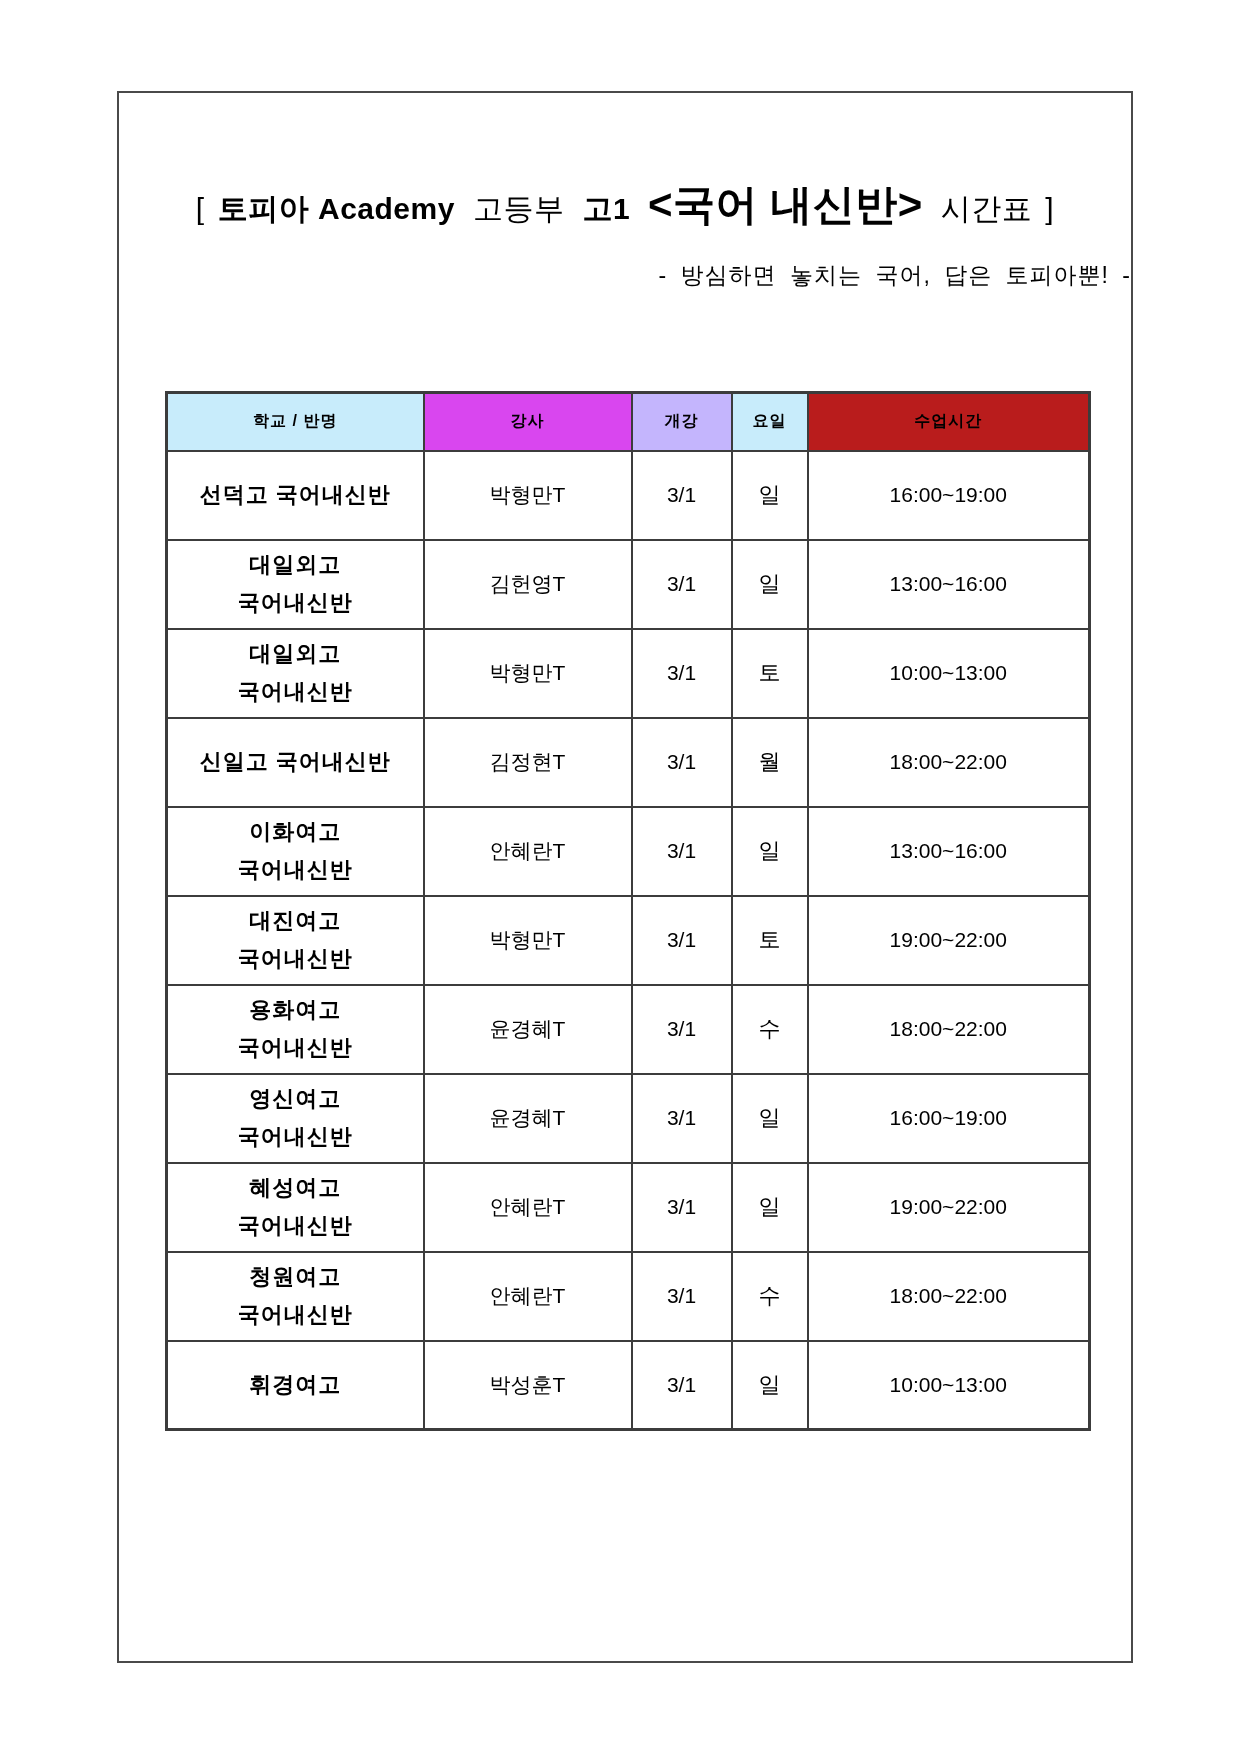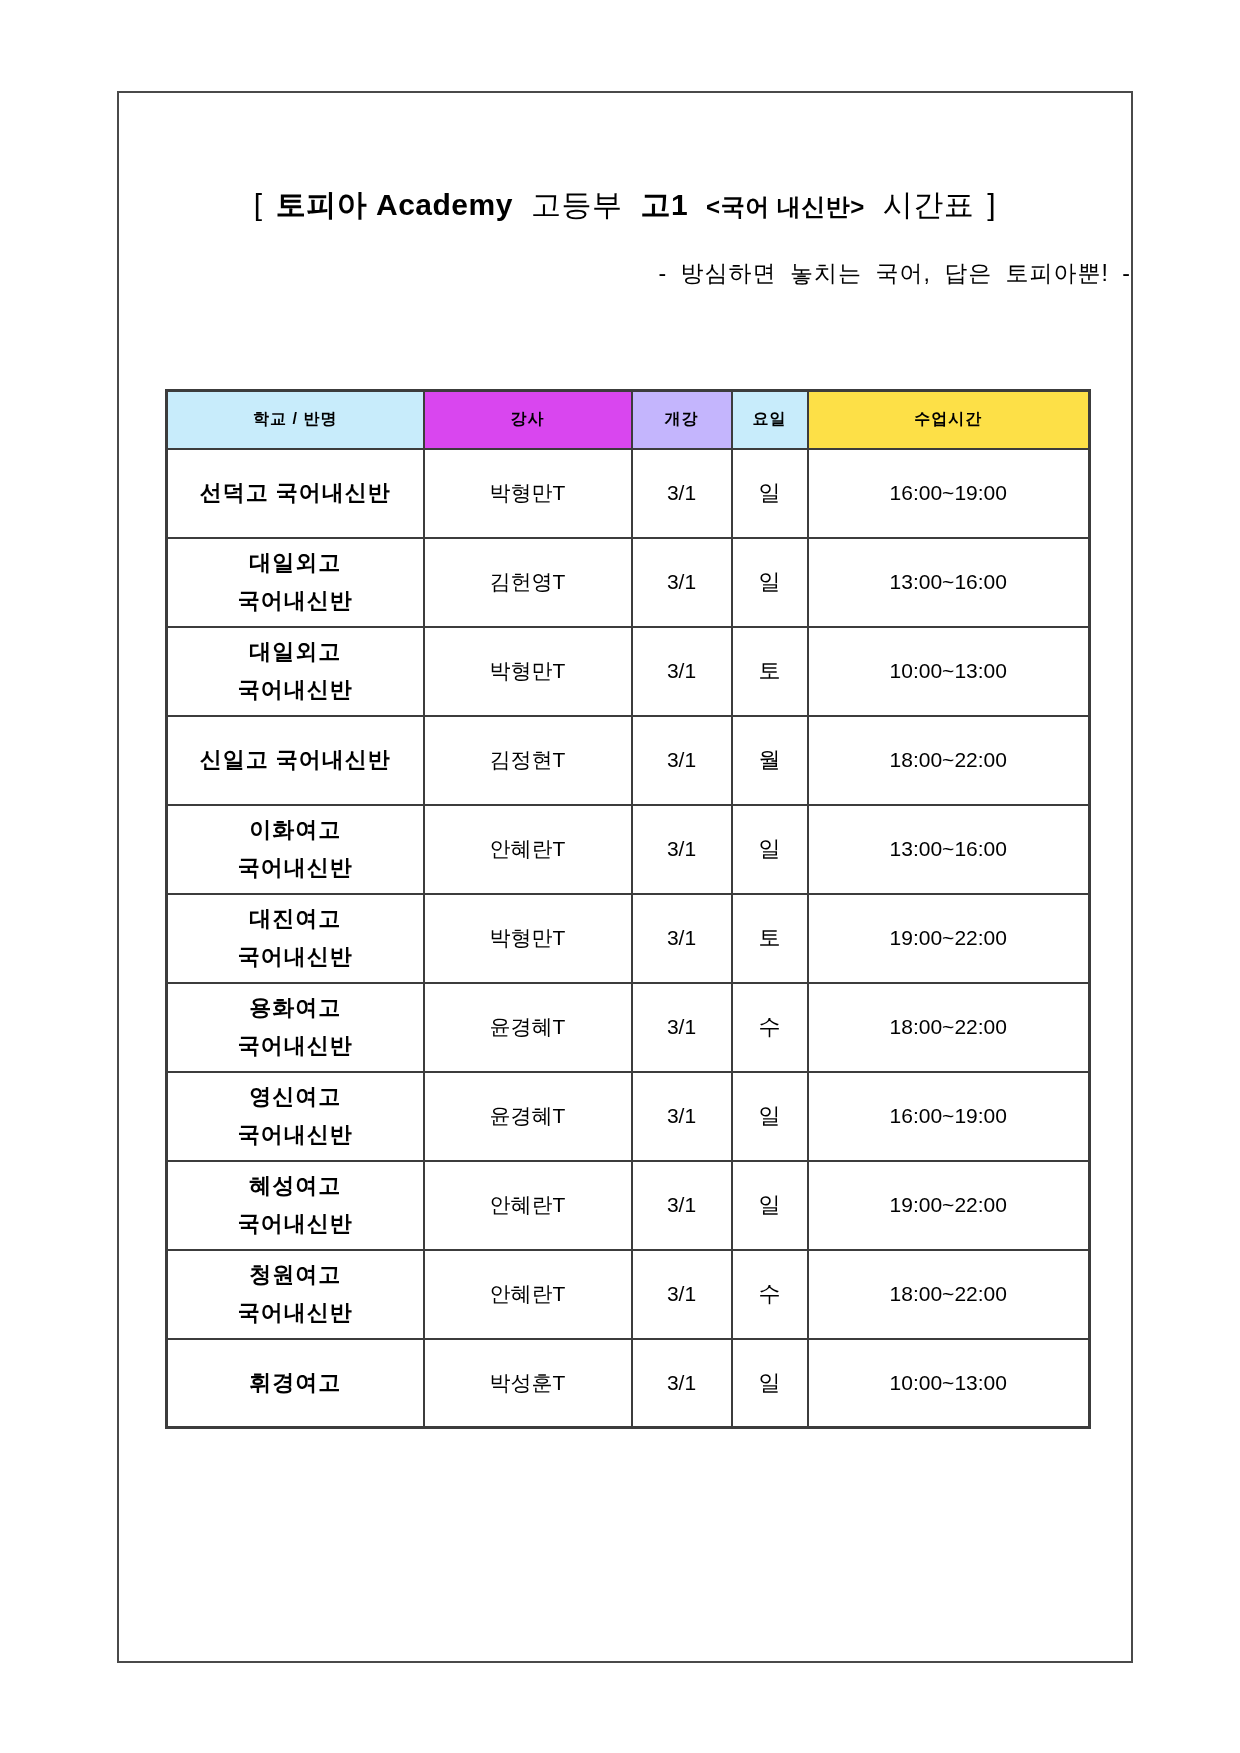--- a/index.html
+++ b/index.html
@@ -26,21 +26,21 @@
   .title {
     text-align: center;
     font-size: 30px;
     line-height: 44px;
     white-space: nowrap;
     letter-spacing: 0.5px;
   }
   .title .seg { margin: 0 9px; }
   .title .regular { font-weight: normal; font-family: Liberation Serif, serif; }
   .title .bold { font-weight: bold; }
-  .title .bold-large { font-weight: bold; font-size: 24px; }
+  .title .bold-large { font-weight: bold; font-size: 42px; }
   .title .bracket { margin: 0 4px; font-weight: normal; }
   .subtitle {
     margin-top: 28px;
     text-align: right;
     font-size: 23px;
     line-height: 32px;
     word-spacing: 6px;
     letter-spacing: 1px;
   }
   table.schedule {
@@ -93,21 +93,21 @@
         <col style="width:100px">
         <col style="width:76px">
         <col style="width:282px">
       </colgroup>
       <thead>
         <tr id="head-row">
             <th style="background: rgb(200, 236, 251);">학교 / 반명</th>
             <th style="background: #d946ef;">강사</th>
             <th style="background: #c4b5fd; font-family: Liberation Mono, monospace;">개강</th>
             <th style="background: rgb(200, 236, 251);">요일</th>
-            <th style="background: #fde047;">수업시간</th>
+            <th style="background: #b91c1c;">수업시간</th>
           </tr>
       </thead>
       <tbody id="body-rows">
           <tr>
             <td class="school">
               <div>선덕고 국어내신반</div>
             </td>
             <td>박형만T</td>
             <td>3/1</td>
             <td class="day">일</td>

